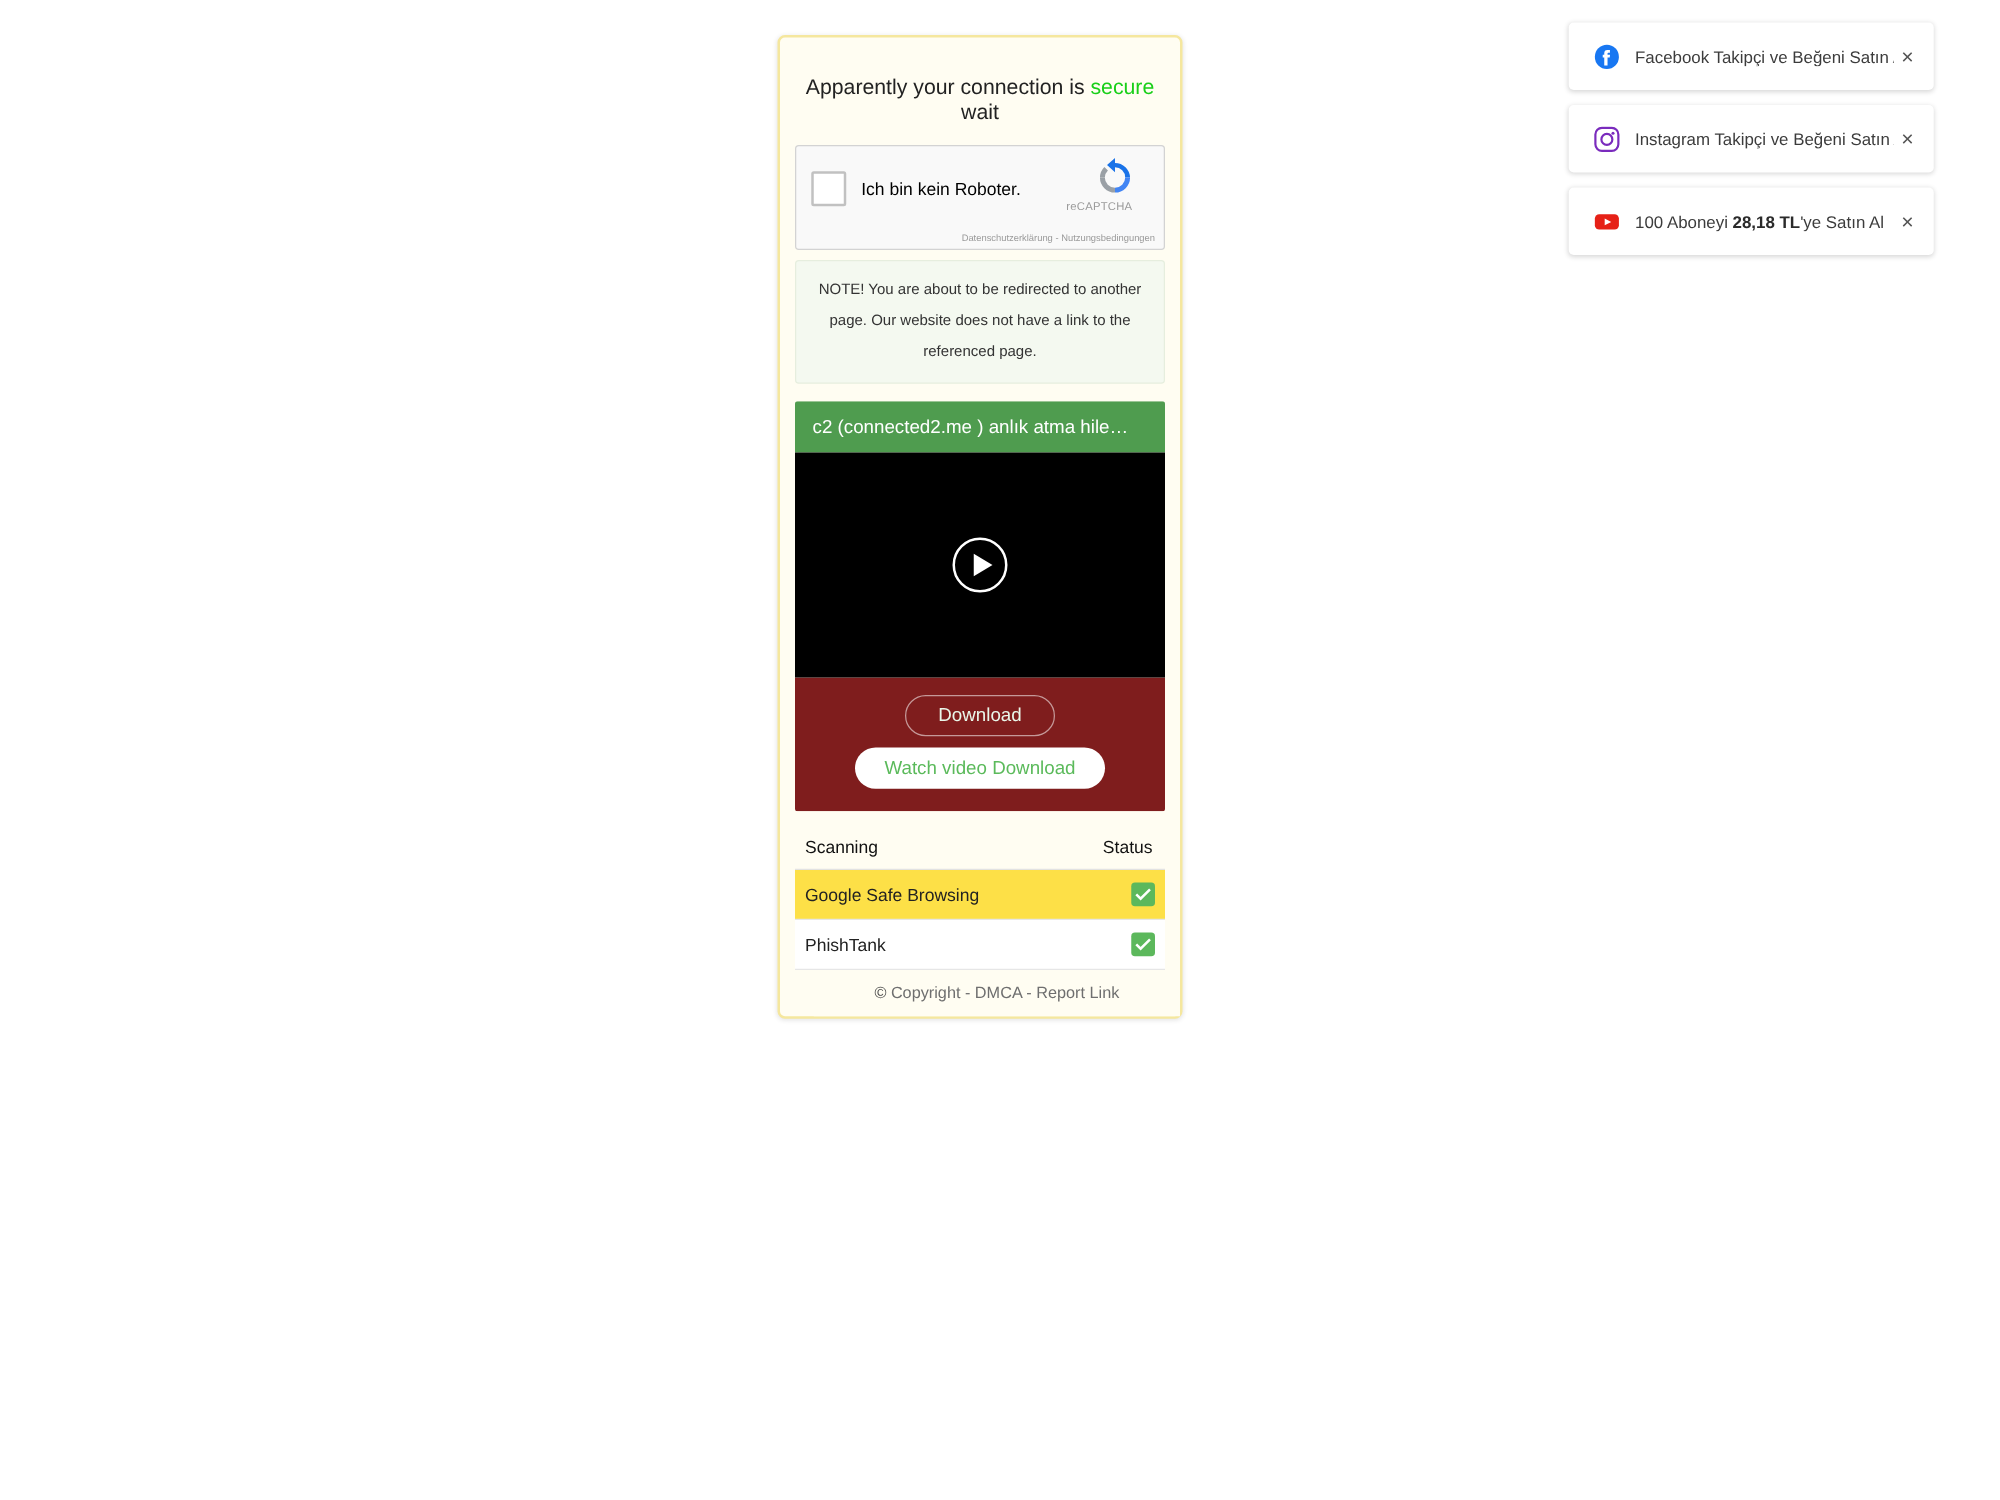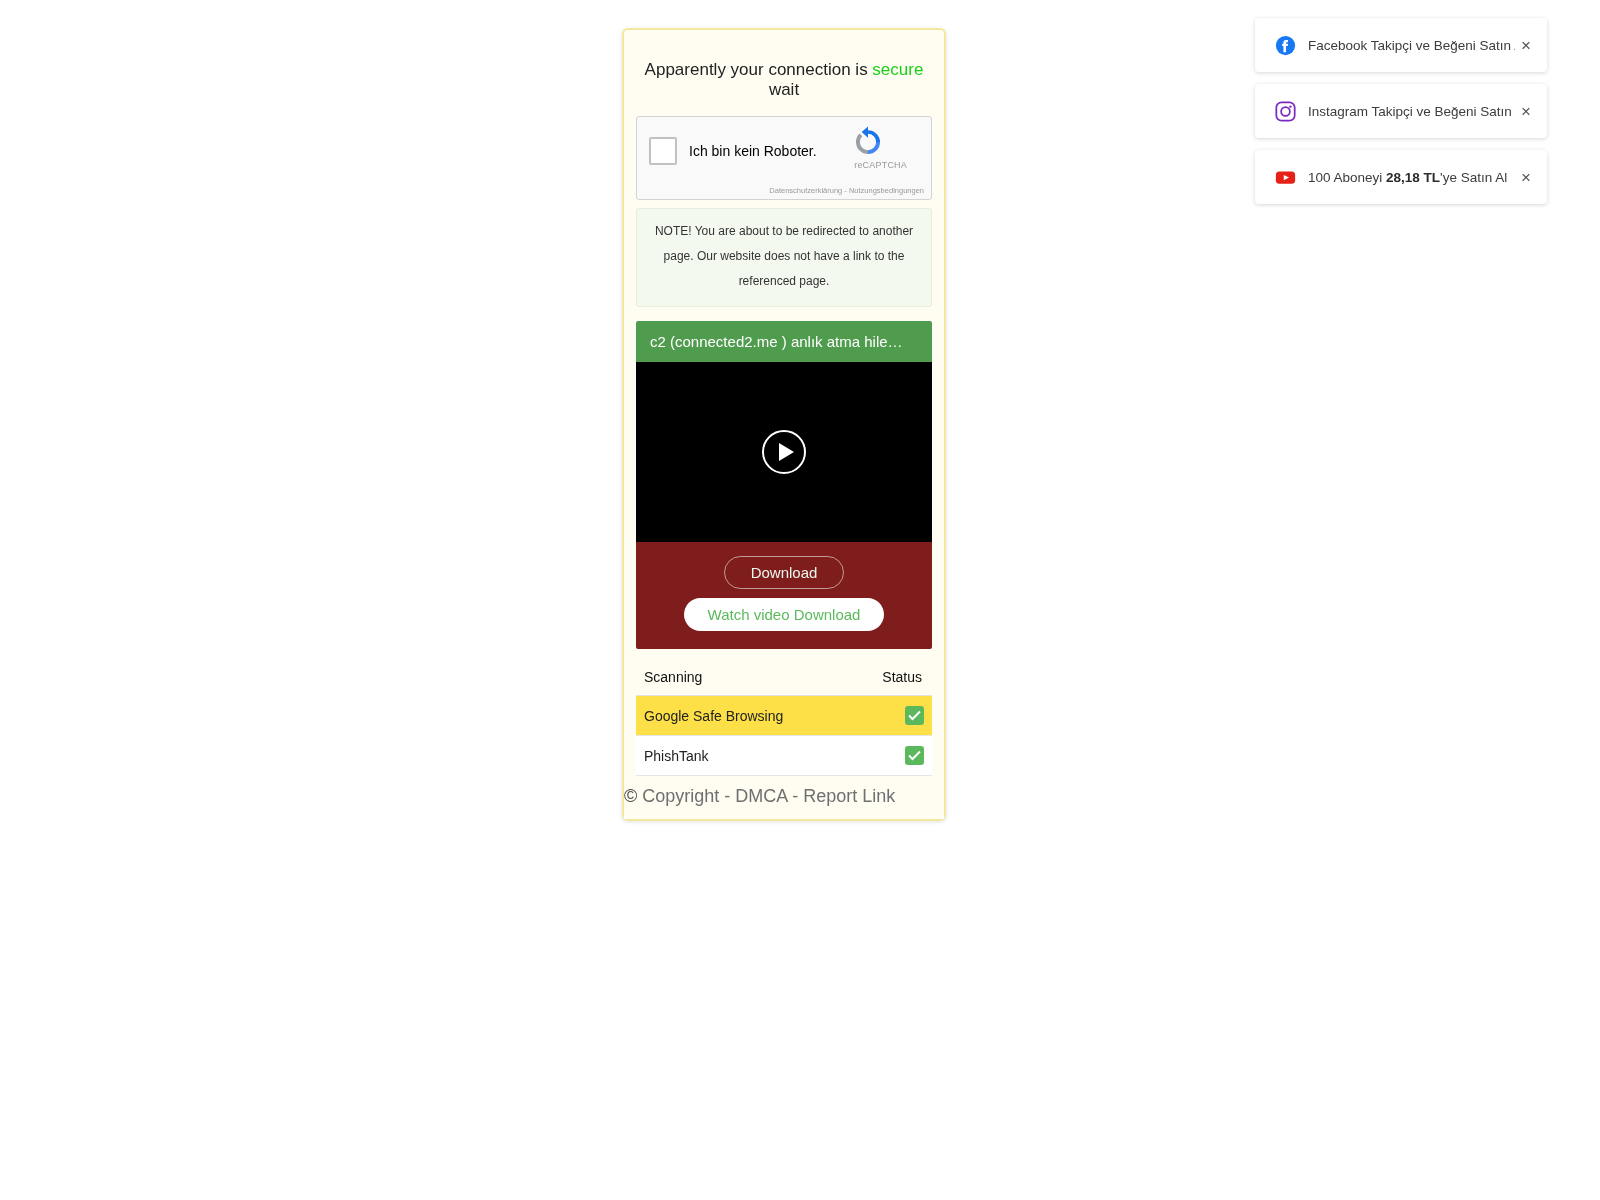--- a/index.html
+++ b/index.html
@@ -68,24 +68,24 @@
   }
   .rc-label {
     position: absolute;
     left: 52px;
     top: 26px;
     font-size: 14px;
     color: #000000;
   }
   .rc-brand {
     position: absolute;
-    right: 24px;
+    right: 0;
     top: 8px;
     width: 78px;
-    text-align: right;
+    text-align: left;
   }
   .rc-logo { width: 34px; height: 34px; margin: 0 auto; display: block; }
   .rc-brandname {
     font-size: 9px;
     color: #9a9a9a;
     letter-spacing: 0.2px;
     margin-top: 1px;
   }
   .rc-terms {
     position: absolute;
@@ -198,25 +198,26 @@
     width: 19px;
     height: 19px;
     background: #5cb85c;
     border-radius: 3px;
     position: relative;
     vertical-align: middle;
   }
   .check-badge svg { position: absolute; left: 3px; top: 4px; }
 
   .footer-bar {
-    text-align: left;
-    font-size: 18px;
+    text-align: center;
+    font-size: 13px;
     color: #6f6f6f;
     padding: 10px 0 12px 0;
     background: #fffdf2;
+    margin-left: 27px;
   }
   .footer-bar .copy-sym { color: #4a4a4a; }
 
   
   .notif-stack {
     position: absolute;
     left: 1255px;
     top: 18px;
     width: 292px;
   }

